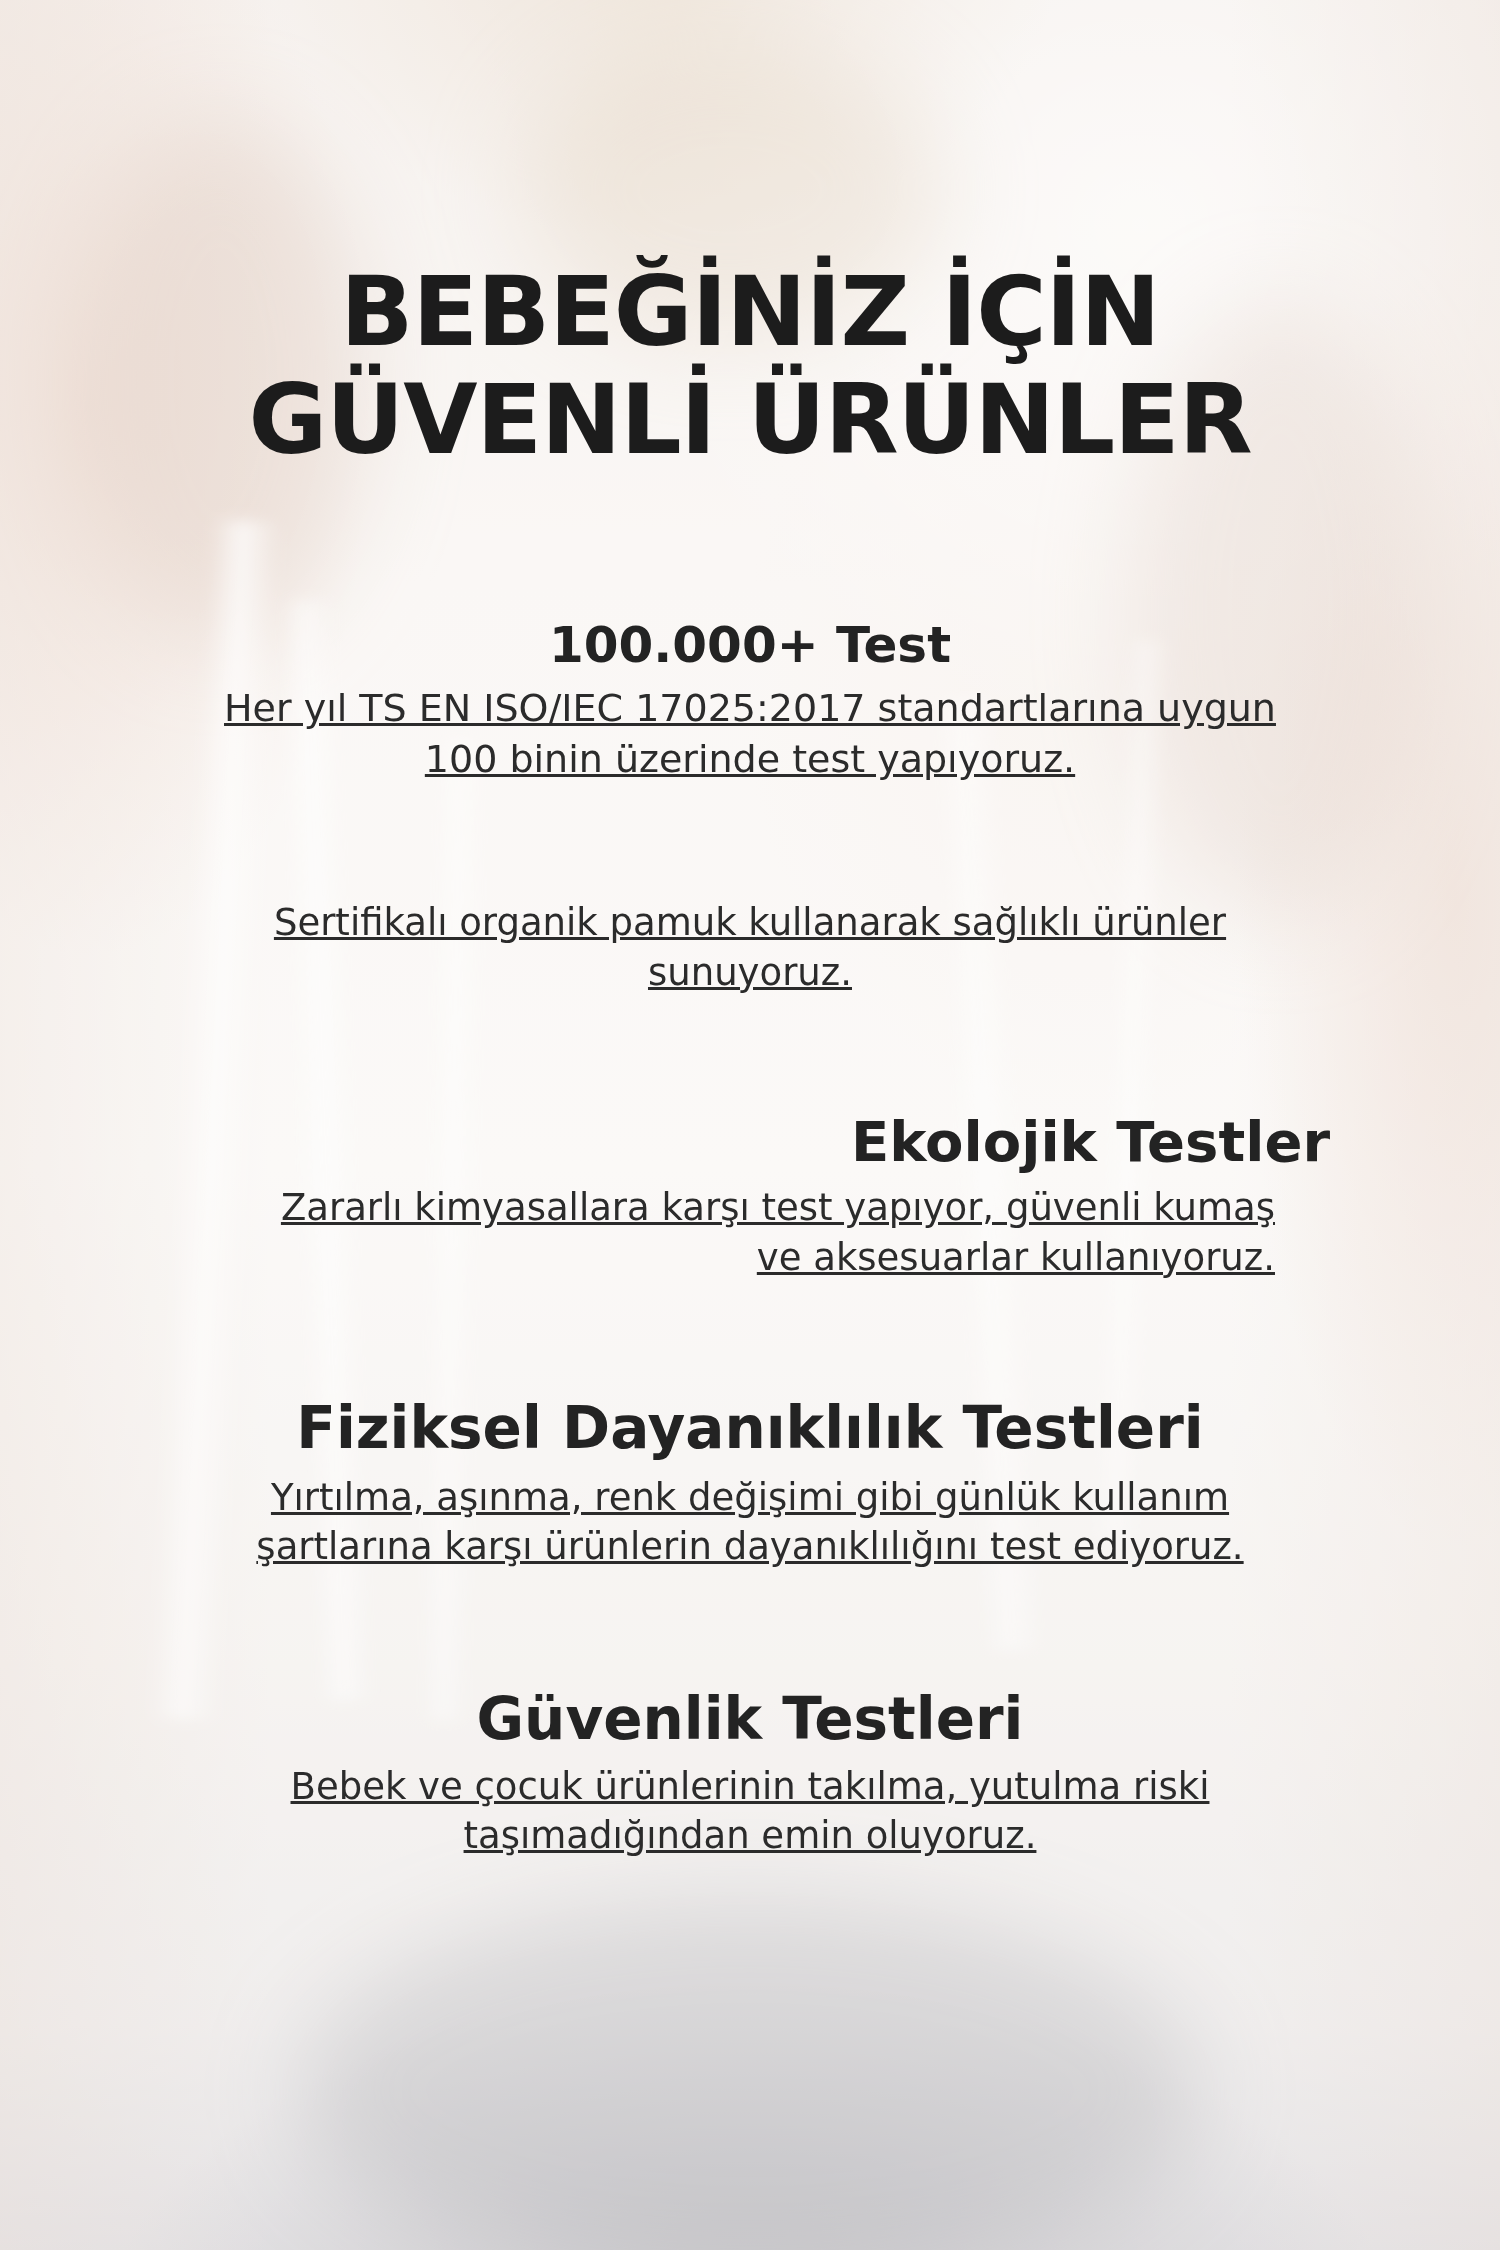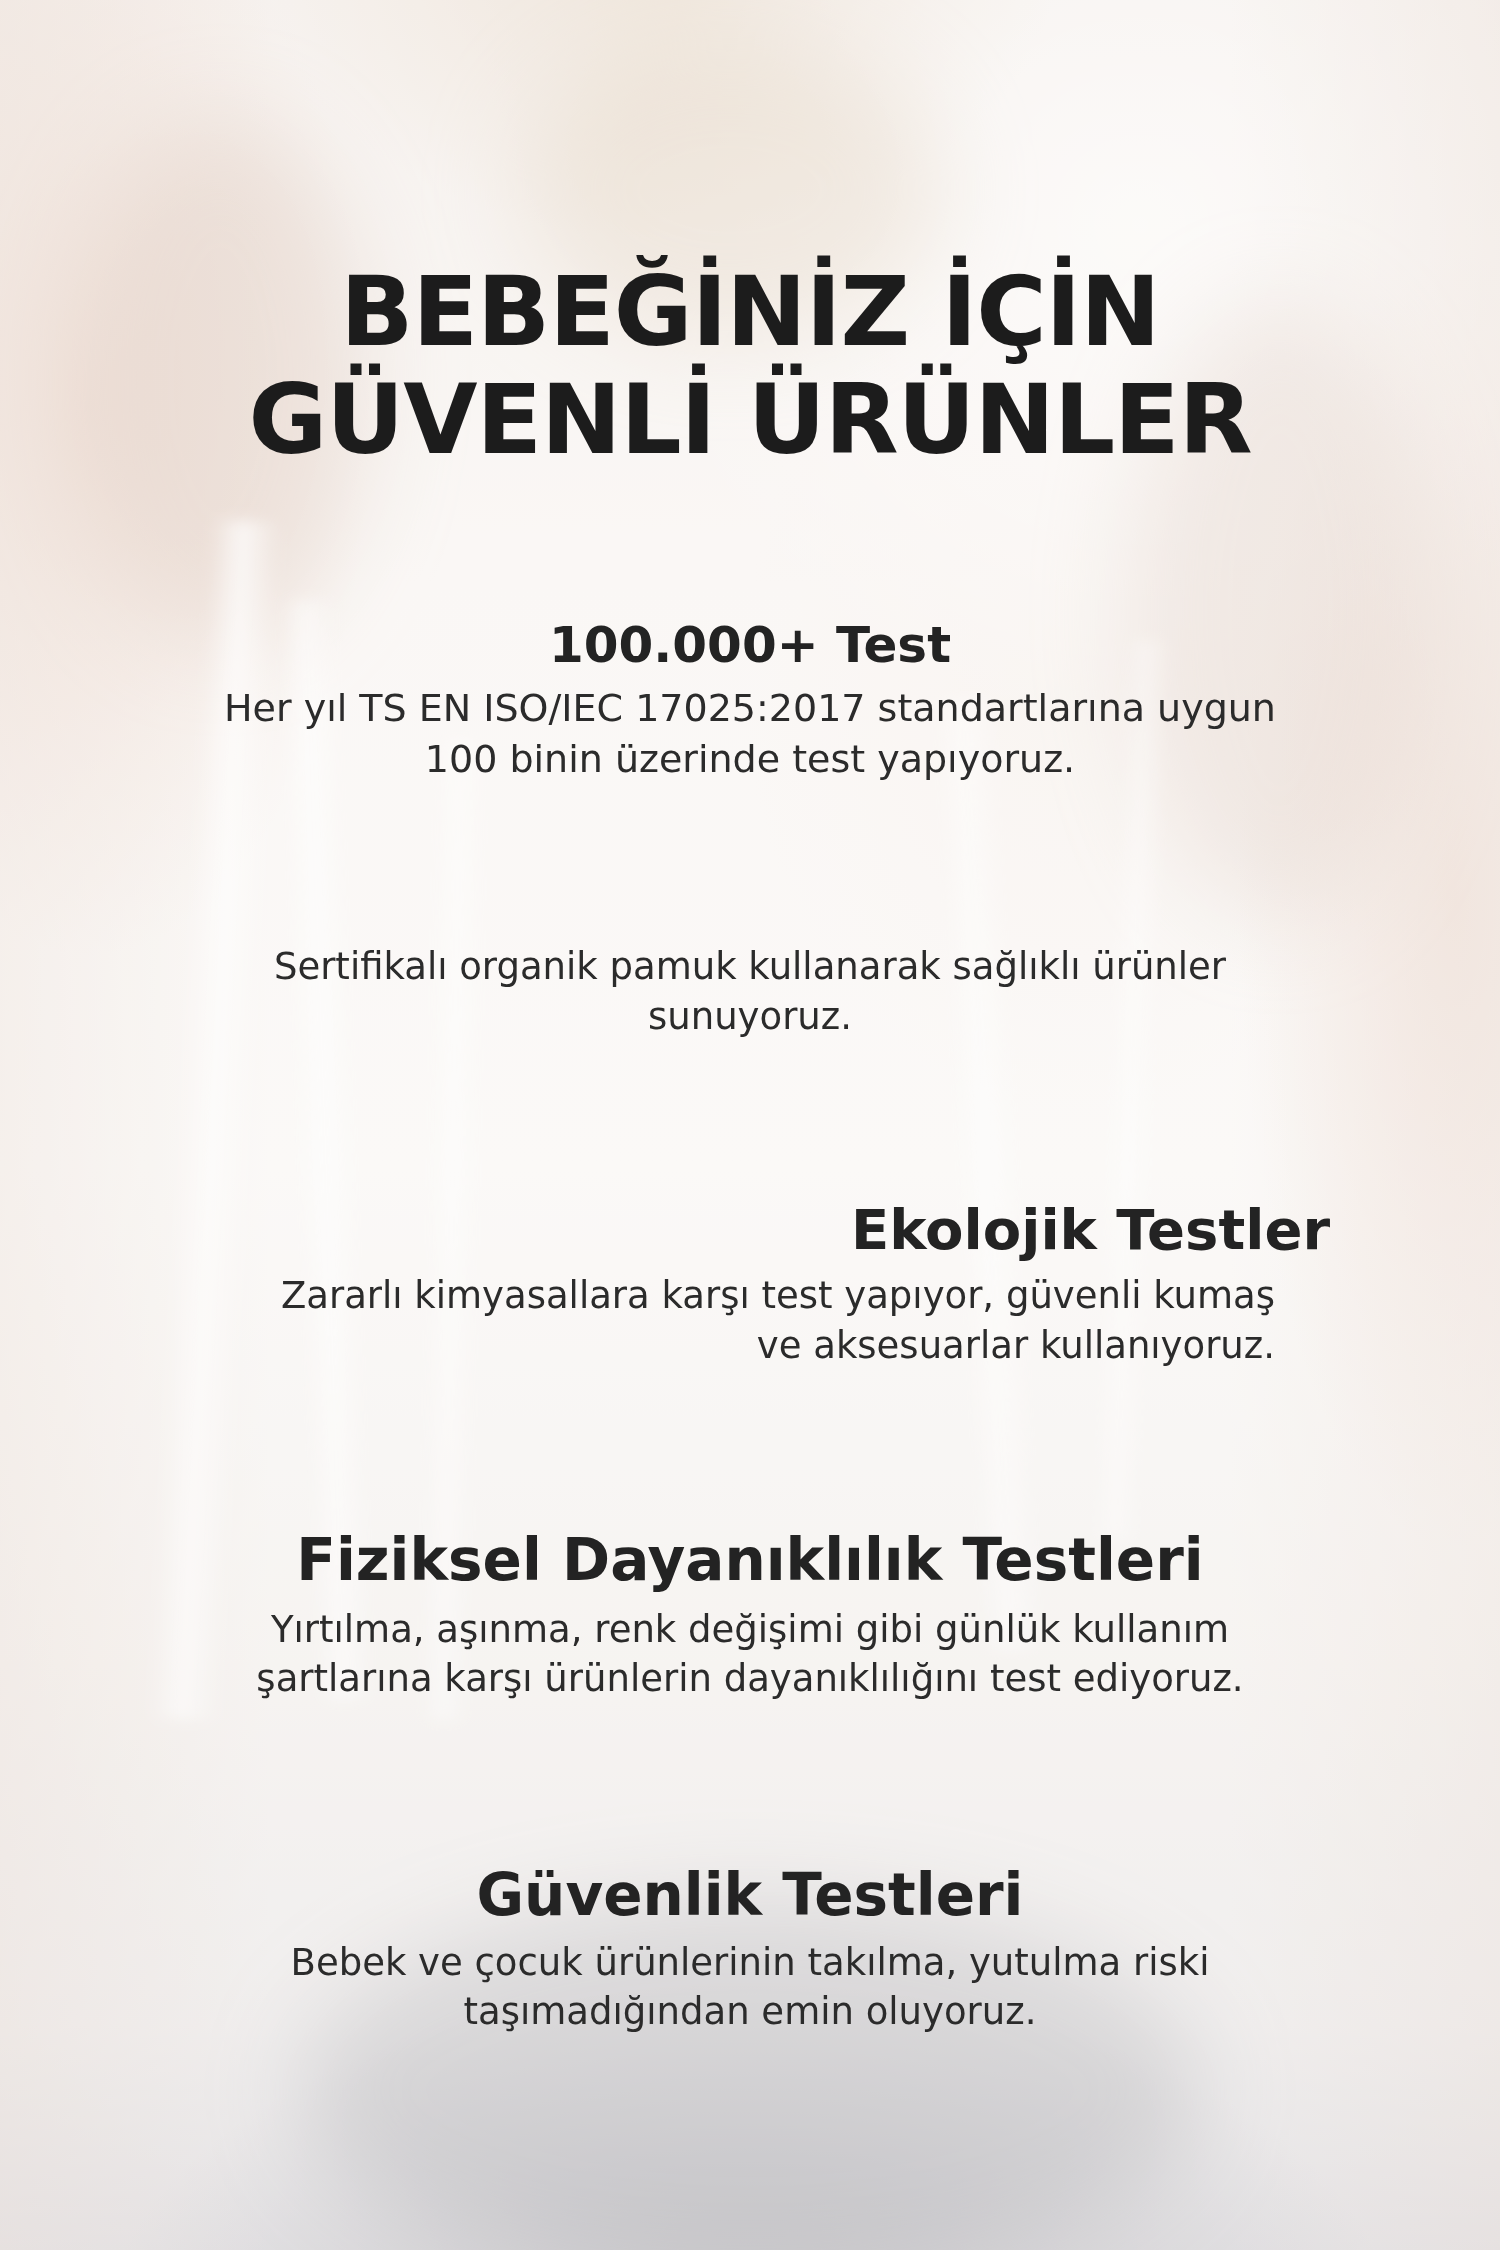--- a/index.html
+++ b/index.html
@@ -102,36 +102,36 @@
     text-transform: uppercase;
   }
   .headline .l2 { display: block; }
 
   .blocks {
     margin-top: 78px;
     width: 1160px;
     display: flex;
     flex-direction: column;
     align-items: center;
-    gap: 44px;
   }
 
   .block { width: 100%; margin-bottom: 58px; }
   .block:last-child { margin-bottom: 0; }
 
   .b-title {
     font-weight: 700;
     color: #232323;
     line-height: 1.12;
     margin-bottom: 10px;
   }
   .b-desc {
     font-weight: 400;
     color: #2b2b2b;
     line-height: 1.33;
+    text-decoration: underline;
   }
 
   
   .blk-0 .b-title { font-size: 50px; }
   .blk-0 .b-desc  { font-size: 38px; max-width: 1090px; margin: 0 auto; }
 
   .blk-1 { margin-top: 40px; }
   .blk-1 .b-title { font-size: 58px; }
   .blk-1 .b-desc  { font-size: 37px; max-width: 1030px; margin: 16px auto; }
 

